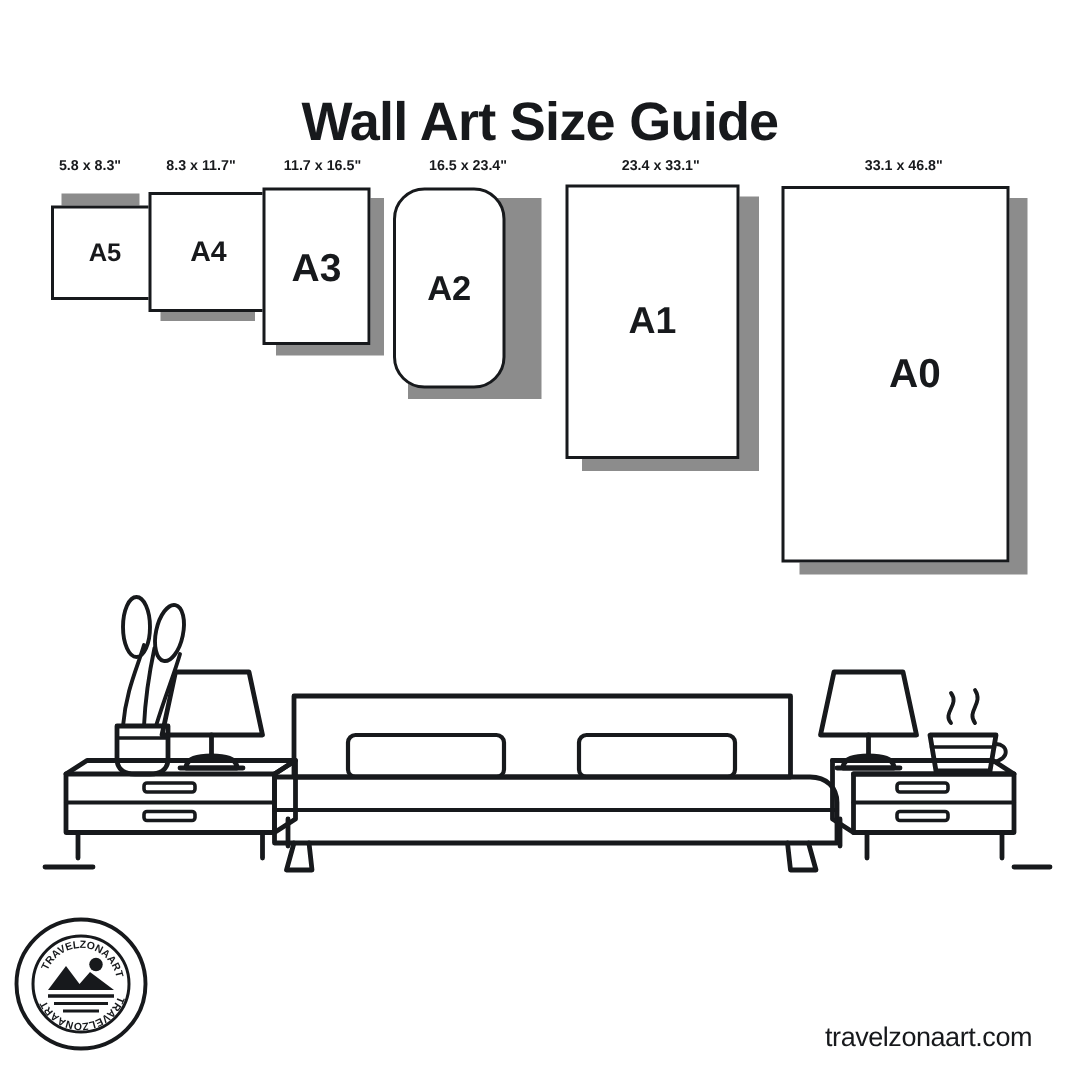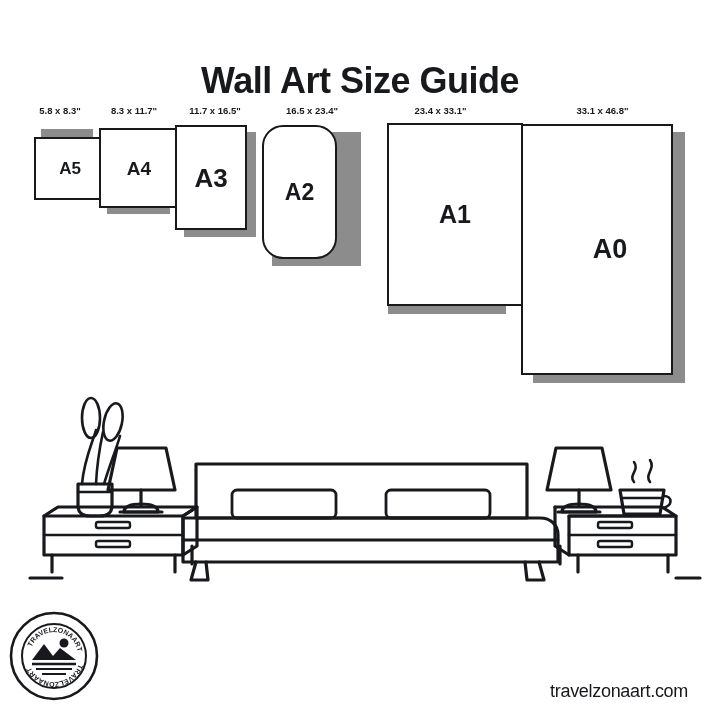--- a/index.html
+++ b/index.html
@@ -137,21 +137,21 @@
     <div class="frame-dim" style="top:0;">16.5 x 23.4"</div>
     <div class="frame-shadow" style="left:10px; top:27px; width:89px; height:134px;"></div>
     <div class="frame-box" style="left:0; top:20px; width:75px; height:134px;border-radius:21px;">
       <span class="frame-label" style="font-size:23px;">A2</span>
     </div>
   </div>
 
   <div class="frame-group" style="left:377px; top:0; width:127px;">
     <div class="frame-dim" style="top:0;">23.4 x 33.1"</div>
     <div class="frame-shadow" style="left:11px; top:26px; width:118px; height:183px;"></div>
-    <div class="frame-box" style="left:10px; top:18px; width:136px; height:183px;">
+    <div class="frame-box" style="left:0; top:18px; width:116px; height:183px;">
       <span class="frame-label" style="font-size:25px;">A1</span>
     </div>
   </div>
 
   <div class="frame-group" style="left:521px; top:0; width:163px;">
     <div class="frame-dim" style="top:0;">33.1 x 46.8"</div>
     <div class="frame-shadow" style="left:12px; top:27px; width:152px; height:251px;"></div>
     <div class="frame-box" style="left:0; top:19px; width:152px; height:251px;padding-left:26px;">
       <span class="frame-label" style="font-size:27px;">A0</span>
     </div>

